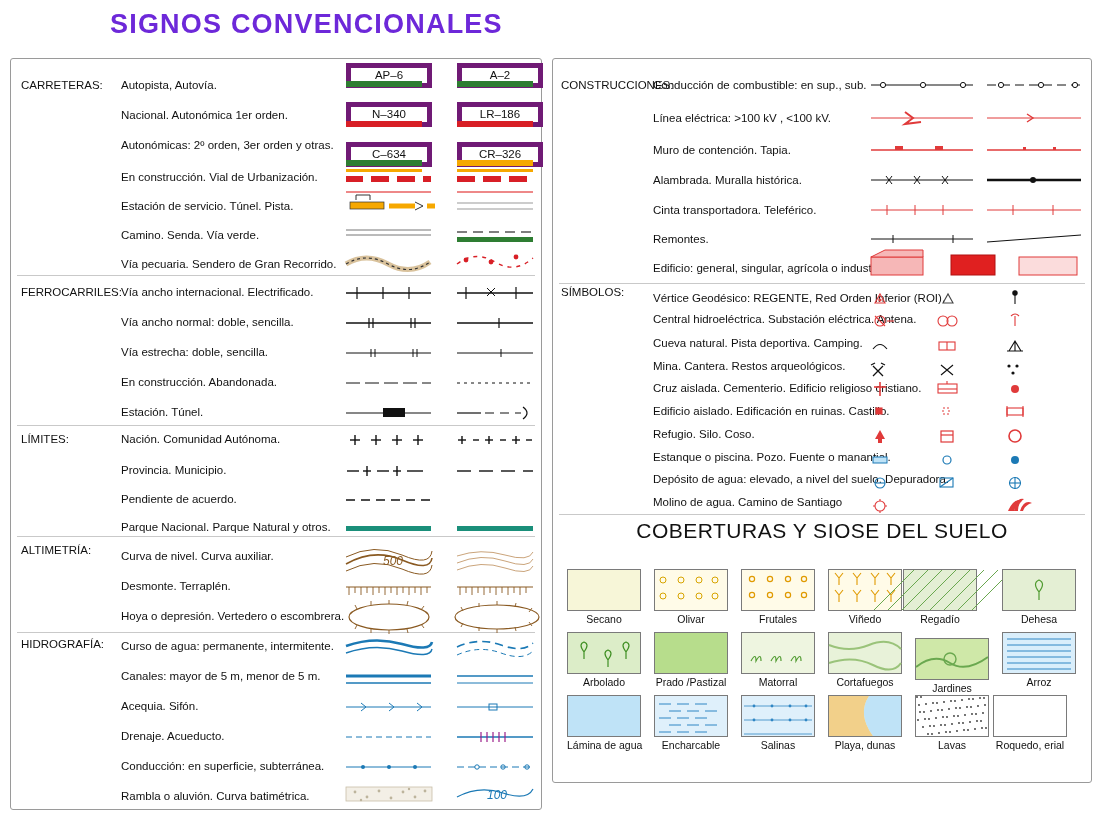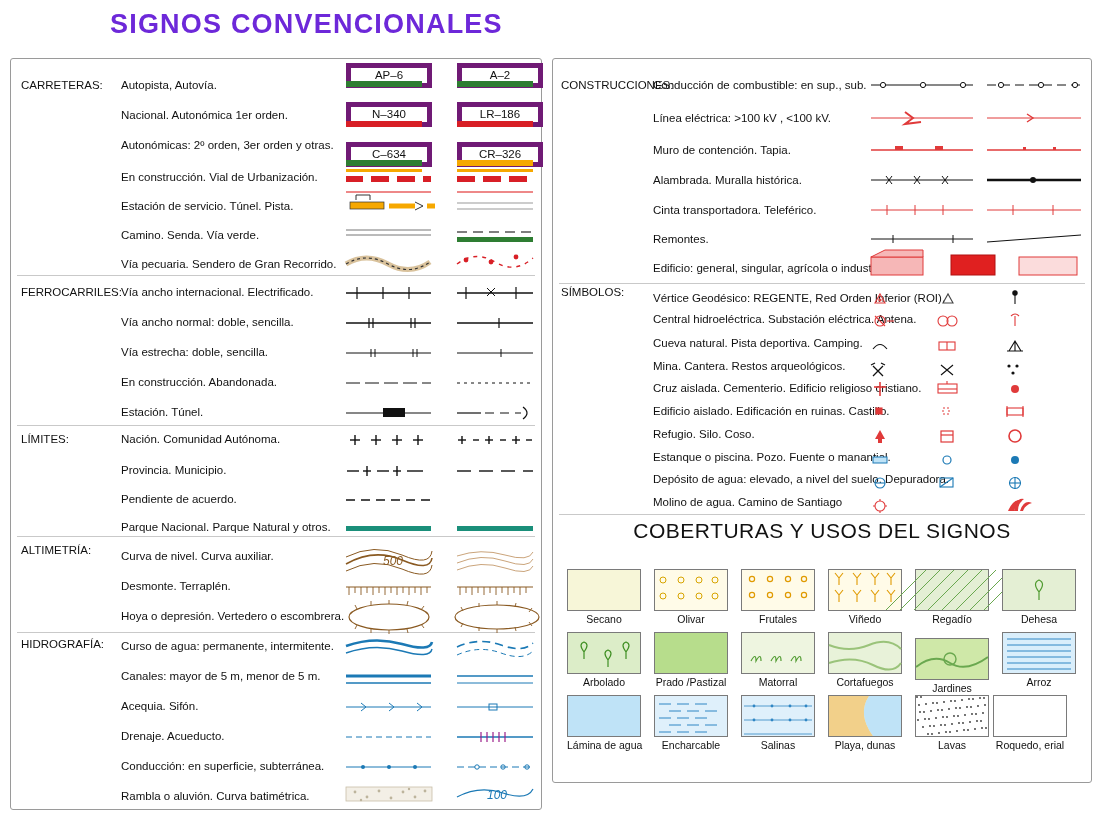--- a/index.html
+++ b/index.html
@@ -550,21 +550,21 @@
       <line x1="320" y1="447" x2="322" y2="447"></line>
         <line x1="332" y1="447" x2="334" y2="447"></line>
     </g>
     <g fill="#e03a3a">
       <path d="M455 452 q6 -14 14 -10 q-6 2 -8 10 z"></path>
       <path d="M461 452 q2 -14 10 -12 q-6 4 -6 12 z"></path>
       <path d="M467 452 q4 -12 12 -8 q-7 2 -9 8 z"></path>
     </g>
   </svg>
 
-  <div class="rtitle" style="top:460px">COBERTURAS  Y  USOS  DEL  SIGNOS</div>
+  <div class="rtitle" style="top:460px">COBERTURAS  Y  SIOSE  DEL  SUELO</div>
 
   <div id="coverage-grid">
       <div class="lu-cell" style="left: 14px; top: 510px;">
         <div class="lu-box" style="background: rgb(247, 246, 216);"></div>
         <div class="lu-cap">Secano</div>
       </div>
       <div class="lu-cell" style="left: 101px; top: 510px;">
         <div class="lu-box" style="background: rgb(255, 251, 232);">
           <svg width="72" height="40" viewBox="0 0 72 40">
             <circle cx="8" cy="10" r="3" fill="none" stroke="#d8a400" stroke-width="1"></circle>
@@ -602,21 +602,21 @@
             <path d="M28 15 l0 -7 M28 8 l-4 -5 M28 8 l4 -5" stroke="#e09a00" stroke-width="1.1" fill="none"></path>
             <path d="M28 32 l0 -7 M28 25 l-4 -5 M28 25 l4 -5" stroke="#e09a00" stroke-width="1.1" fill="none"></path>
             <path d="M46 15 l0 -7 M46 8 l-4 -5 M46 8 l4 -5" stroke="#e09a00" stroke-width="1.1" fill="none"></path>
             <path d="M46 32 l0 -7 M46 25 l-4 -5 M46 25 l4 -5" stroke="#e09a00" stroke-width="1.1" fill="none"></path>
             <path d="M62 15 l0 -7 M62 8 l-4 -5 M62 8 l4 -5" stroke="#e09a00" stroke-width="1.1" fill="none"></path>
             <path d="M62 32 l0 -7 M62 25 l-4 -5 M62 25 l4 -5" stroke="#e09a00" stroke-width="1.1" fill="none"></path>
           </svg>
         </div>
         <div class="lu-cap">Viñedo</div>
       </div>
-      <div class="lu-cell" style="left: 362px; top: 510px;">
+      <div class="lu-cell" style="left: 350px; top: 510px;">
         <div class="lu-box" style="background: rgb(228, 239, 212);">
           <svg width="72" height="40" viewBox="0 0 72 40">
             <line x1="-30" y1="40" x2="10" y2="0" stroke="#6aa84f" stroke-width="1"></line>
             <line x1="-16" y1="40" x2="24" y2="0" stroke="#6aa84f" stroke-width="1"></line>
             <line x1="-2" y1="40" x2="38" y2="0" stroke="#6aa84f" stroke-width="1"></line>
             <line x1="12" y1="40" x2="52" y2="0" stroke="#6aa84f" stroke-width="1"></line>
             <line x1="26" y1="40" x2="66" y2="0" stroke="#6aa84f" stroke-width="1"></line>
             <line x1="40" y1="40" x2="80" y2="0" stroke="#6aa84f" stroke-width="1"></line>
             <line x1="54" y1="40" x2="94" y2="0" stroke="#6aa84f" stroke-width="1"></line>
             <line x1="68" y1="40" x2="108" y2="0" stroke="#6aa84f" stroke-width="1"></line>

